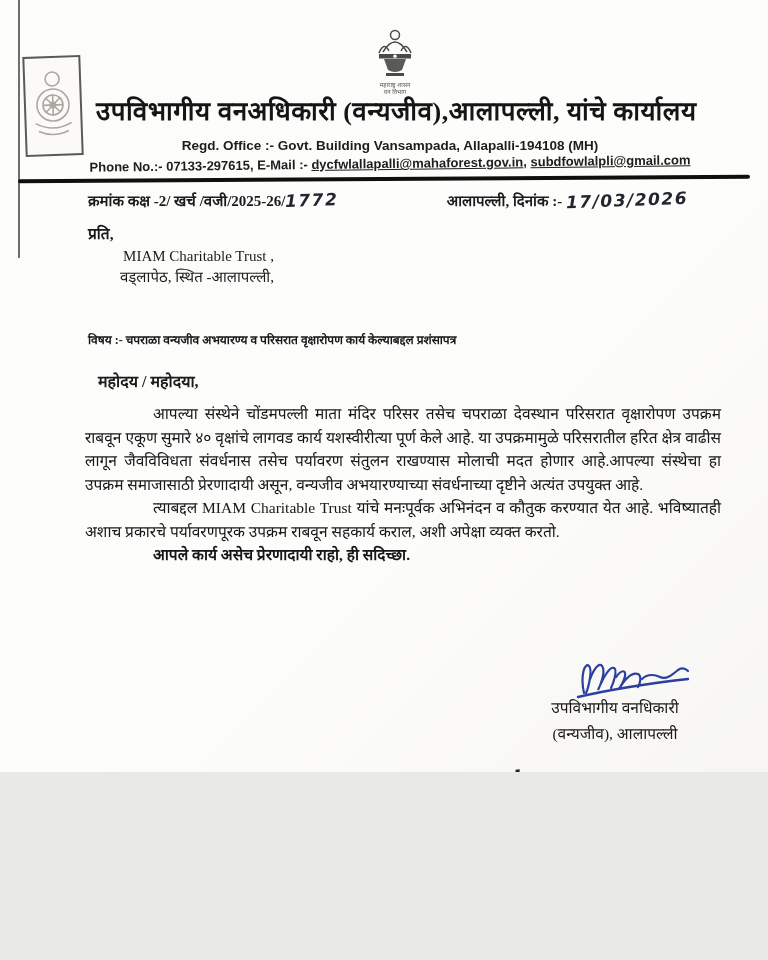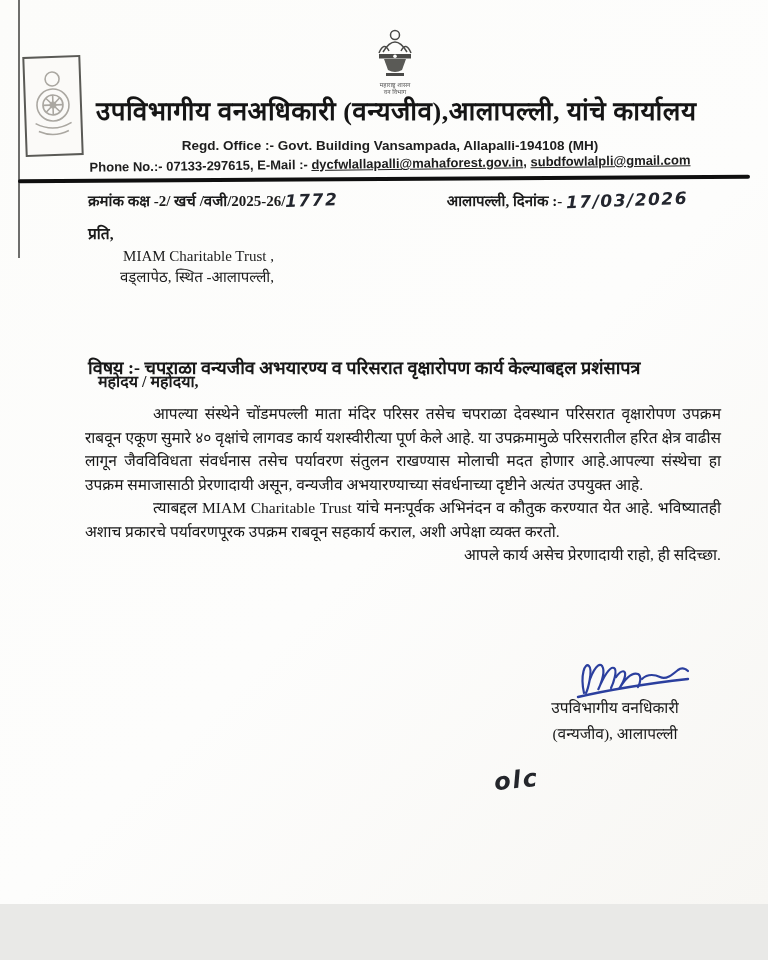--- a/index.html
+++ b/index.html
@@ -1,17 +1,17 @@
 <!DOCTYPE html>
 <html><head>
 <meta charset="utf-8">
 <style>
   html,body{margin:0;padding:0;background:#e9e9e7;}
   .page{
-    position:relative;width:768px;height:904px;margin:0 auto;
+    position:relative;width:768px;height:772px;margin:0 auto;
     background:linear-gradient(135deg,#fcfcfa 0%,#fdfdfc 55%,#f7f6f3 100%);
     font-family:"Liberation Serif","DejaVu Serif",serif;
     color:#1b1b1b;overflow:hidden;
   }
   .edge-line{position:absolute;left:18px;top:0;width:2px;height:258px;background:#4a4a48;opacity:.8;}
 
   
   .seal-box{position:absolute;left:24px;top:56px;width:54px;height:96px;border:2px solid #5a5a56;
     transform:rotate(-2deg);background:#fbfaf8;display:flex;align-items:center;justify-content:center;}
 
@@ -32,28 +32,28 @@
 
   .ref-row{position:absolute;left:88px;top:190px;width:600px;display:flex;justify-content:space-between;
     font-weight:bold;font-size:15px;}
   .handwritten{font-family:"DejaVu Sans",sans-serif;font-style:italic;font-weight:600;
     letter-spacing:1.5px;font-size:17px;color:#23262e;display:inline-block;transform:rotate(-2deg);}
 
   .to-label{position:absolute;left:88px;top:222px;font-weight:bold;font-size:15.5px;}
   .address{position:absolute;left:120px;top:246px;font-size:15px;line-height:21px;text-align:right;}
   .address .en{font-family:"Liberation Serif",serif;}
 
-  .subject-row{position:absolute;left:88px;top:331px;width:620px;font-size:18px;font-weight:600;color:#171717;margin-top:24px;}
+  .subject-row{position:absolute;left:88px;top:331px;width:620px;font-size:12px;font-weight:600;color:#171717;}
   .subject-row b{font-weight:bold;}
   .greeting{position:absolute;left:88px;top:370px;font-weight:bold;font-size:16px;margin-left:10px;}
 
   .body-block{position:absolute;left:85px;top:402px;width:636px;font-size:15.5px;line-height:23.5px;
     text-align:justify;color:#161616;}
   .para{margin:0;text-indent:68px;}
-  .para.last{text-align:right;}
+  .para.last{text-align:left;font-weight:bold;}
 
   .sign-block{position:absolute;left:500px;top:655px;width:230px;text-align:center;}
   .sign-svg{display:block;margin:0 auto -4px 70px;}
   .sign-name{font-size:15px;color:#191919;margin-top:0;}
   .sign-desig{font-size:15.5px;line-height:26px;color:#191919;}
   .hw-note{position:absolute;left:494px;top:766px;font-family:"DejaVu Sans",sans-serif;font-style:italic;
     font-size:24px;font-weight:600;color:#24262b;transform:rotate(-6deg);letter-spacing:2px;}
 </style>
 </head>
 <body>

